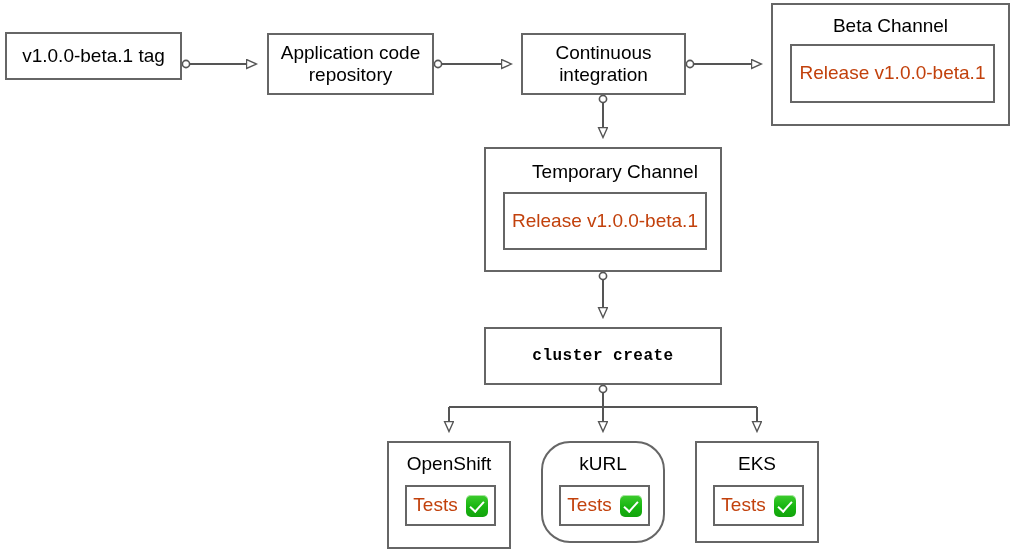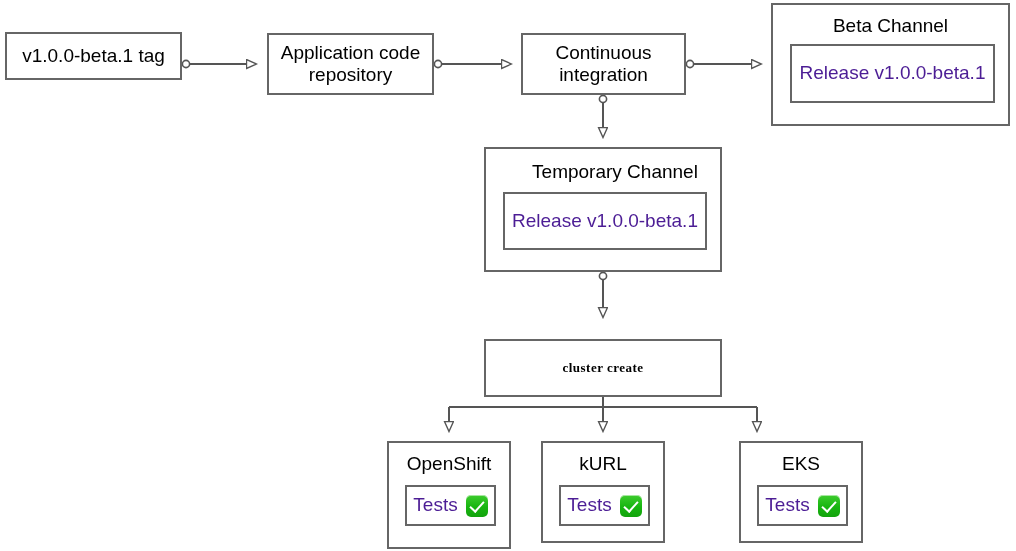--- a/index.html
+++ b/index.html
@@ -59,29 +59,28 @@
   }
   .inner-node {
     position: absolute;
     box-sizing: border-box;
     border: 2px solid #666666;
     background: #ffffff;
     display: flex;
     align-items: center;
     justify-content: center;
     font-size: 19px;
-    color: #4c1d95;
+    color: #c2410c;
     white-space: nowrap;
   }
   .mono-node {
-    font-family: Liberation Serif, serif;
+    font-family: Liberation Mono, monospace;
     font-weight: bold;
-    font-size: 13px;
+    font-size: 16px;
     letter-spacing: 0.5px;
-    margin-top: 12px;
   }
   .tests-row {
     display: flex;
     align-items: center;
     justify-content: flex-end;
     gap: 8px;
     white-space: nowrap;
   }
   .check-icon {
     display: inline-block;
@@ -175,31 +174,31 @@
   <div class="node container-node" style="left:387px; top:441px; width:124px; height:108px;">
     <div class="container-title" style="top:10px;">OpenShift</div>
     <div class="inner-node" style="left:16px; top:42px; width:91px; height:41px;">
       <span class="tests-row">
         <span>Tests</span>
         <span class="check-icon"></span>
       </span>
     </div>
   </div>
 
-  <div class="node container-node" style="left:541px; top:441px; width:124px; height:102px;">
+  <div class="node container-node" style="left:541px; top:441px; width:124px; height:102px;border-radius:29px;">
     <div class="container-title" style="top:10px;">kURL</div>
     <div class="inner-node" style="left:16px; top:42px; width:91px; height:41px;">
       <span class="tests-row">
         <span>Tests</span>
         <span class="check-icon"></span>
       </span>
     </div>
   </div>
 
-  <div class="node container-node" style="left:695px; top:441px; width:124px; height:102px;margin-left:44px;">
+  <div class="node container-node" style="left:695px; top:441px; width:124px; height:102px;">
     <div class="container-title" style="top:10px;">EKS</div>
     <div class="inner-node" style="left:16px; top:42px; width:91px; height:41px;">
       <span class="tests-row">
         <span>Tests</span>
         <span class="check-icon"></span>
       </span>
     </div>
   </div>
 
 </div>

